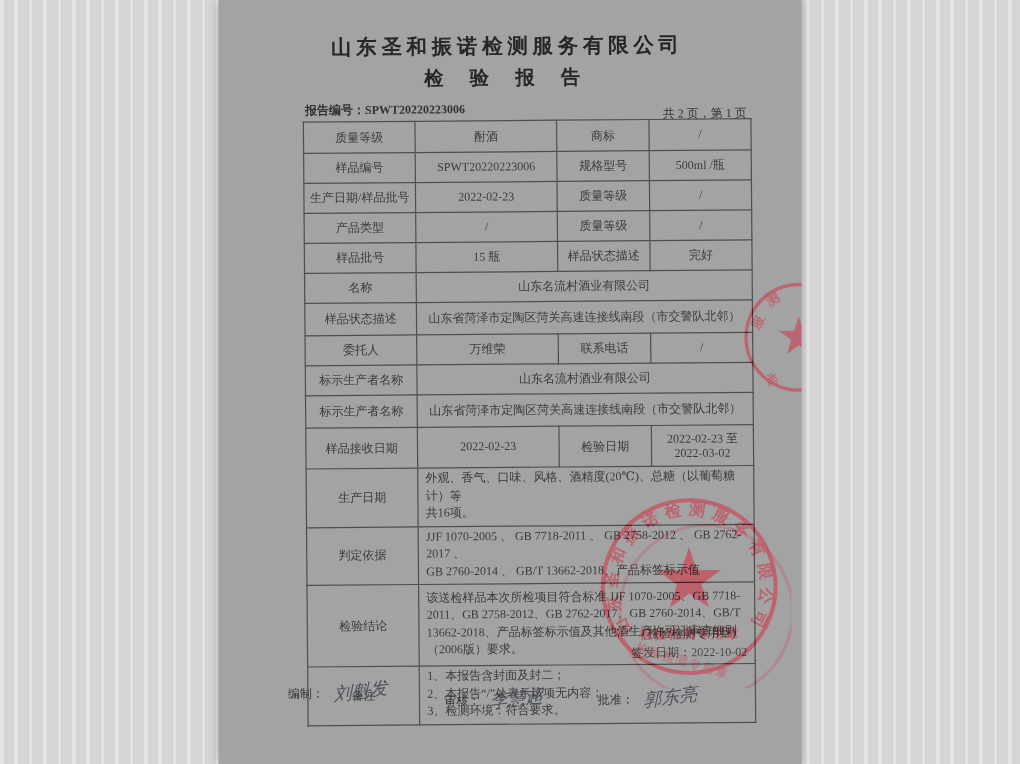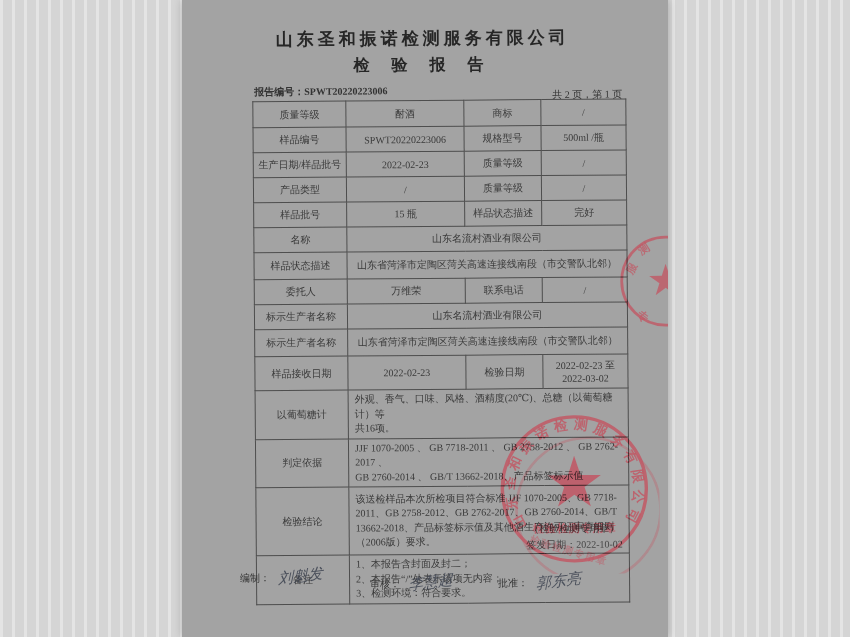--- a/index.html
+++ b/index.html
@@ -113,21 +113,21 @@
         <td colspan="3">山东省菏泽市定陶区菏关高速连接线南段（市交警队北邻）</td>
       </tr>
       <tr style="height:34px">
         <td>样品接收日期</td>
         <td>2022-02-23</td>
         <td>检验日期</td>
         <td class="pre">2022-02-23 至
 2022-03-02</td>
       </tr>
       <tr style="height:30px">
-        <td>以葡萄糖计</td>
+        <td>生产日期</td>
         <td colspan="3" class="tleft pre">外观、香气、口味、风格、酒精度(20℃)、总糖（以葡萄糖计）等
 共16项。</td>
       </tr>
       <tr style="height:34px">
         <td>判定依据</td>
         <td colspan="3" class="tleft pre">JJF 1070-2005 、 GB 7718-2011 、 GB 2758-2012 、 GB 2762-2017 、
 GB 2760-2014 、  GB/T 13662-2018、产品标签标示值</td>
       </tr>
       <tr style="height:68px">
         <td>检验结论</td>

